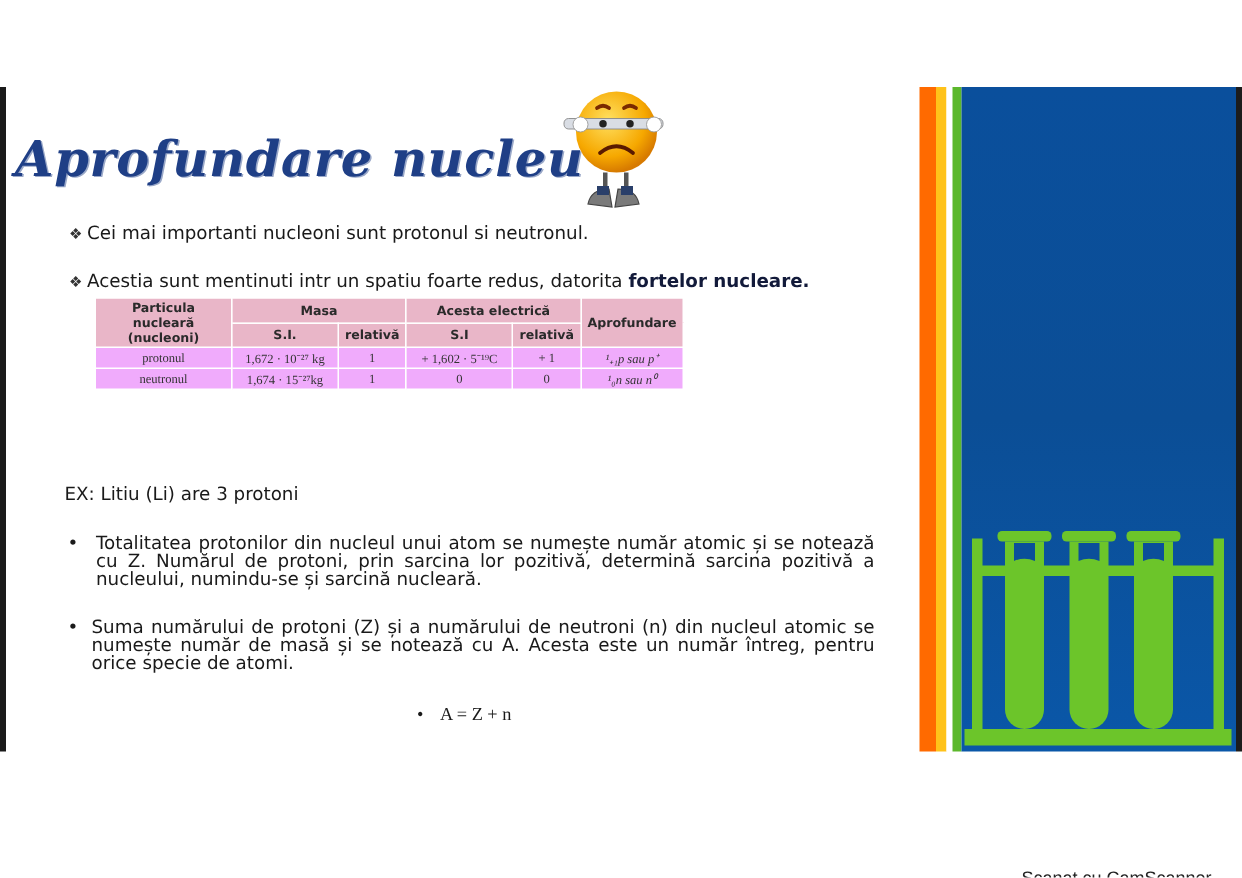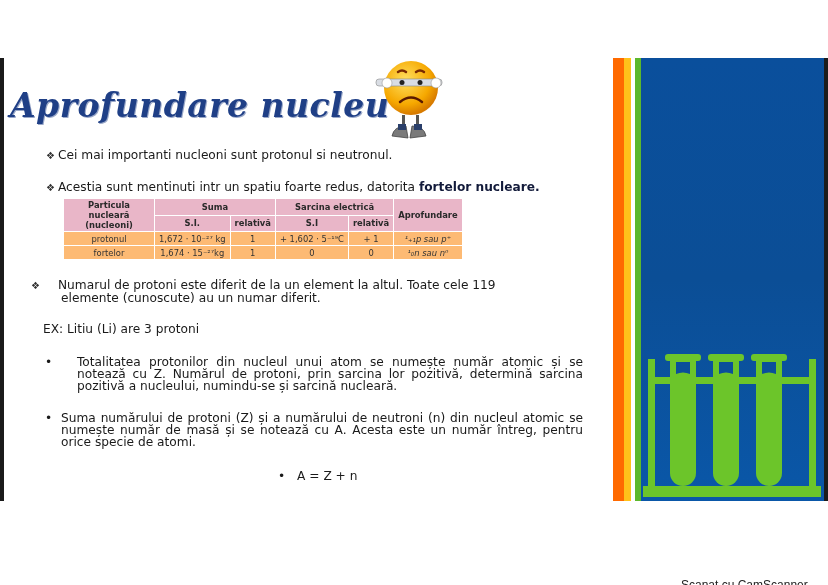--- a/index.html
+++ b/index.html
@@ -13,21 +13,21 @@
   .emoji { position: absolute; left: 370px; top: 0px; width: 78px; height: 90px; }
   .text { position: absolute; font-size: 12.2px; line-height: 13px; color: #1a1a1a; }
   .bullet-diamond { display: inline-block; width: 12px; font-size: 10px; color: #333; }
   .bold { font-weight: bold; color: #121a3a; }
   .justify { text-align: justify; }
   .indent { padding-left: 15px; text-indent: -15px; }
   table.nuc { position: absolute; left: 63px; top: 140px; border-collapse: collapse;
               font-family: "DejaVu Sans", sans-serif; font-size: 8.4px; color: #333; }
   table.nuc td, table.nuc th { border: 1px solid #ffffff; padding: 1px 4px; text-align: center; height: 11px; white-space: nowrap; }
   table.nuc th { background: #e9b6c8; font-weight: bold; color: #2a2a2a; }
-  table.nuc td { background: #fdba74; }
+  table.nuc td { background: #f0abfc; font-family: Liberation Serif, serif; }
   .right-panel { position: absolute; left: 613px; top: 0; width: 215px; height: 443px; }
   .stripe { position: absolute; top: 0; height: 443px; }
   .scanner { position: absolute; left: 681px; top: 578px; font-size: 12px; color: #222;
              font-family: "Liberation Sans", sans-serif; }
 </style>
 </head>
 <body>
 
 <div class="slide">
   <div class="left-edge"></div>
@@ -64,66 +64,63 @@
   </div>
 
   <div class="text" style="left:46px; top:91px; width:520px;">
     <span class="bullet-diamond">❖</span><span>Cei mai importanti nucleoni sunt protonul si neutronul.</span>
   </div>
 
   <table class="nuc">
     <tbody>
         <tr>
       <th rowspan="2" style="width:82px; white-space:normal; line-height:10px;">Particula nucleară (nucleoni)</th>
-      <th colspan="2">Suma</th>
-      <th colspan="2">Sarcina electrică</th>
+      <th colspan="2">Masa</th>
+      <th colspan="2">Acesta electrică</th>
       <th rowspan="2">Aprofundare</th>
     </tr>
     <tr>
       <th style="width:62px">S.I.</th>
       <th>relativă</th>
       <th style="width:62px">S.I</th>
       <th>relativă</th>
     </tr>
     <tr>
       <td>protonul</td>
       <td>1,672 · 10⁻²⁷ kg</td>
       <td>1</td>
       <td>+ 1,602 · 5⁻¹⁹C</td>
       <td>+ 1</td>
       <td style="font-style:italic">¹₊₁p sau p⁺</td>
     </tr>
     <tr>
-      <td>fortelor</td>
+      <td>neutronul</td>
       <td>1,674 · 15⁻²⁷kg</td>
       <td>1</td>
       <td>0</td>
       <td>0</td>
       <td style="font-style:italic">¹₀n sau n⁰</td>
     </tr>
   </tbody>
     </table>
 
-  <div class="text indent" style="left:46px; top:221px; width:490px;">
-    <span class="bullet-diamond">❖</span><span>Numarul de protoni este diferit de la un element la altul. Toate cele 119 elemente (cunoscute) au un numar diferit.</span>
-  </div>
 
   <div class="text" style="left:43px; top:265px;text-align:center;">EX: Litiu (Li) are 3 protoni</div>
 
   <div class="text" style="left:43px; top:298px; width:540px;">
     <span style="position:absolute; left:2px; top:0;">•</span>
-    <div class="justify" style="margin-left:34px; line-height:12px;">Totalitatea protonilor din nucleul unui atom se numește număr atomic și se notează cu Z. Numărul de protoni, prin sarcina lor pozitivă, determină sarcina pozitivă a nucleului, numindu-se și sarcină nucleară.</div>
+    <div class="justify" style="margin-left:21px; line-height:12px;">Totalitatea protonilor din nucleul unui atom se numește număr atomic și se notează cu Z. Numărul de protoni, prin sarcina lor pozitivă, determină sarcina pozitivă a nucleului, numindu-se și sarcină nucleară.</div>
   </div>
 
   <div class="text" style="left:43px; top:354px; width:540px;">
     <span style="position:absolute; left:2px; top:0;">•</span>
     <div class="justify" style="margin-left:18px; line-height:12px;">Suma numărului de protoni (Z) și a numărului de neutroni (n) din nucleul atomic se numește număr de masă și se notează cu A. Acesta este un număr întreg, pentru orice specie de atomi.</div>
   </div>
 
-  <div class="text" style="left:278px; top:412px;">
+  <div class="text" style="left:278px; top:412px;font-family:Liberation Serif, serif;">
     <span>•</span>
     <span style="margin-left:8px;">A = Z + n</span>
   </div>
 
   <div class="right-panel">
     <div class="stripe" style="left:0; width:11px; background:#ff6a00;"></div>
     <div class="stripe" style="left:11px; width:7px; background:#ffc21a;"></div>
     <div class="stripe" style="left:18px; width:4px; background:#ffffff;"></div>
     <div class="stripe" style="left:22px; width:6px; background:#5cb82c;"></div>
     <div class="stripe" style="left:28px; width:183px; background:linear-gradient(180deg,#0a4f9c 0%,#0b4e96 50%,#0a57a8 100%);"></div>

